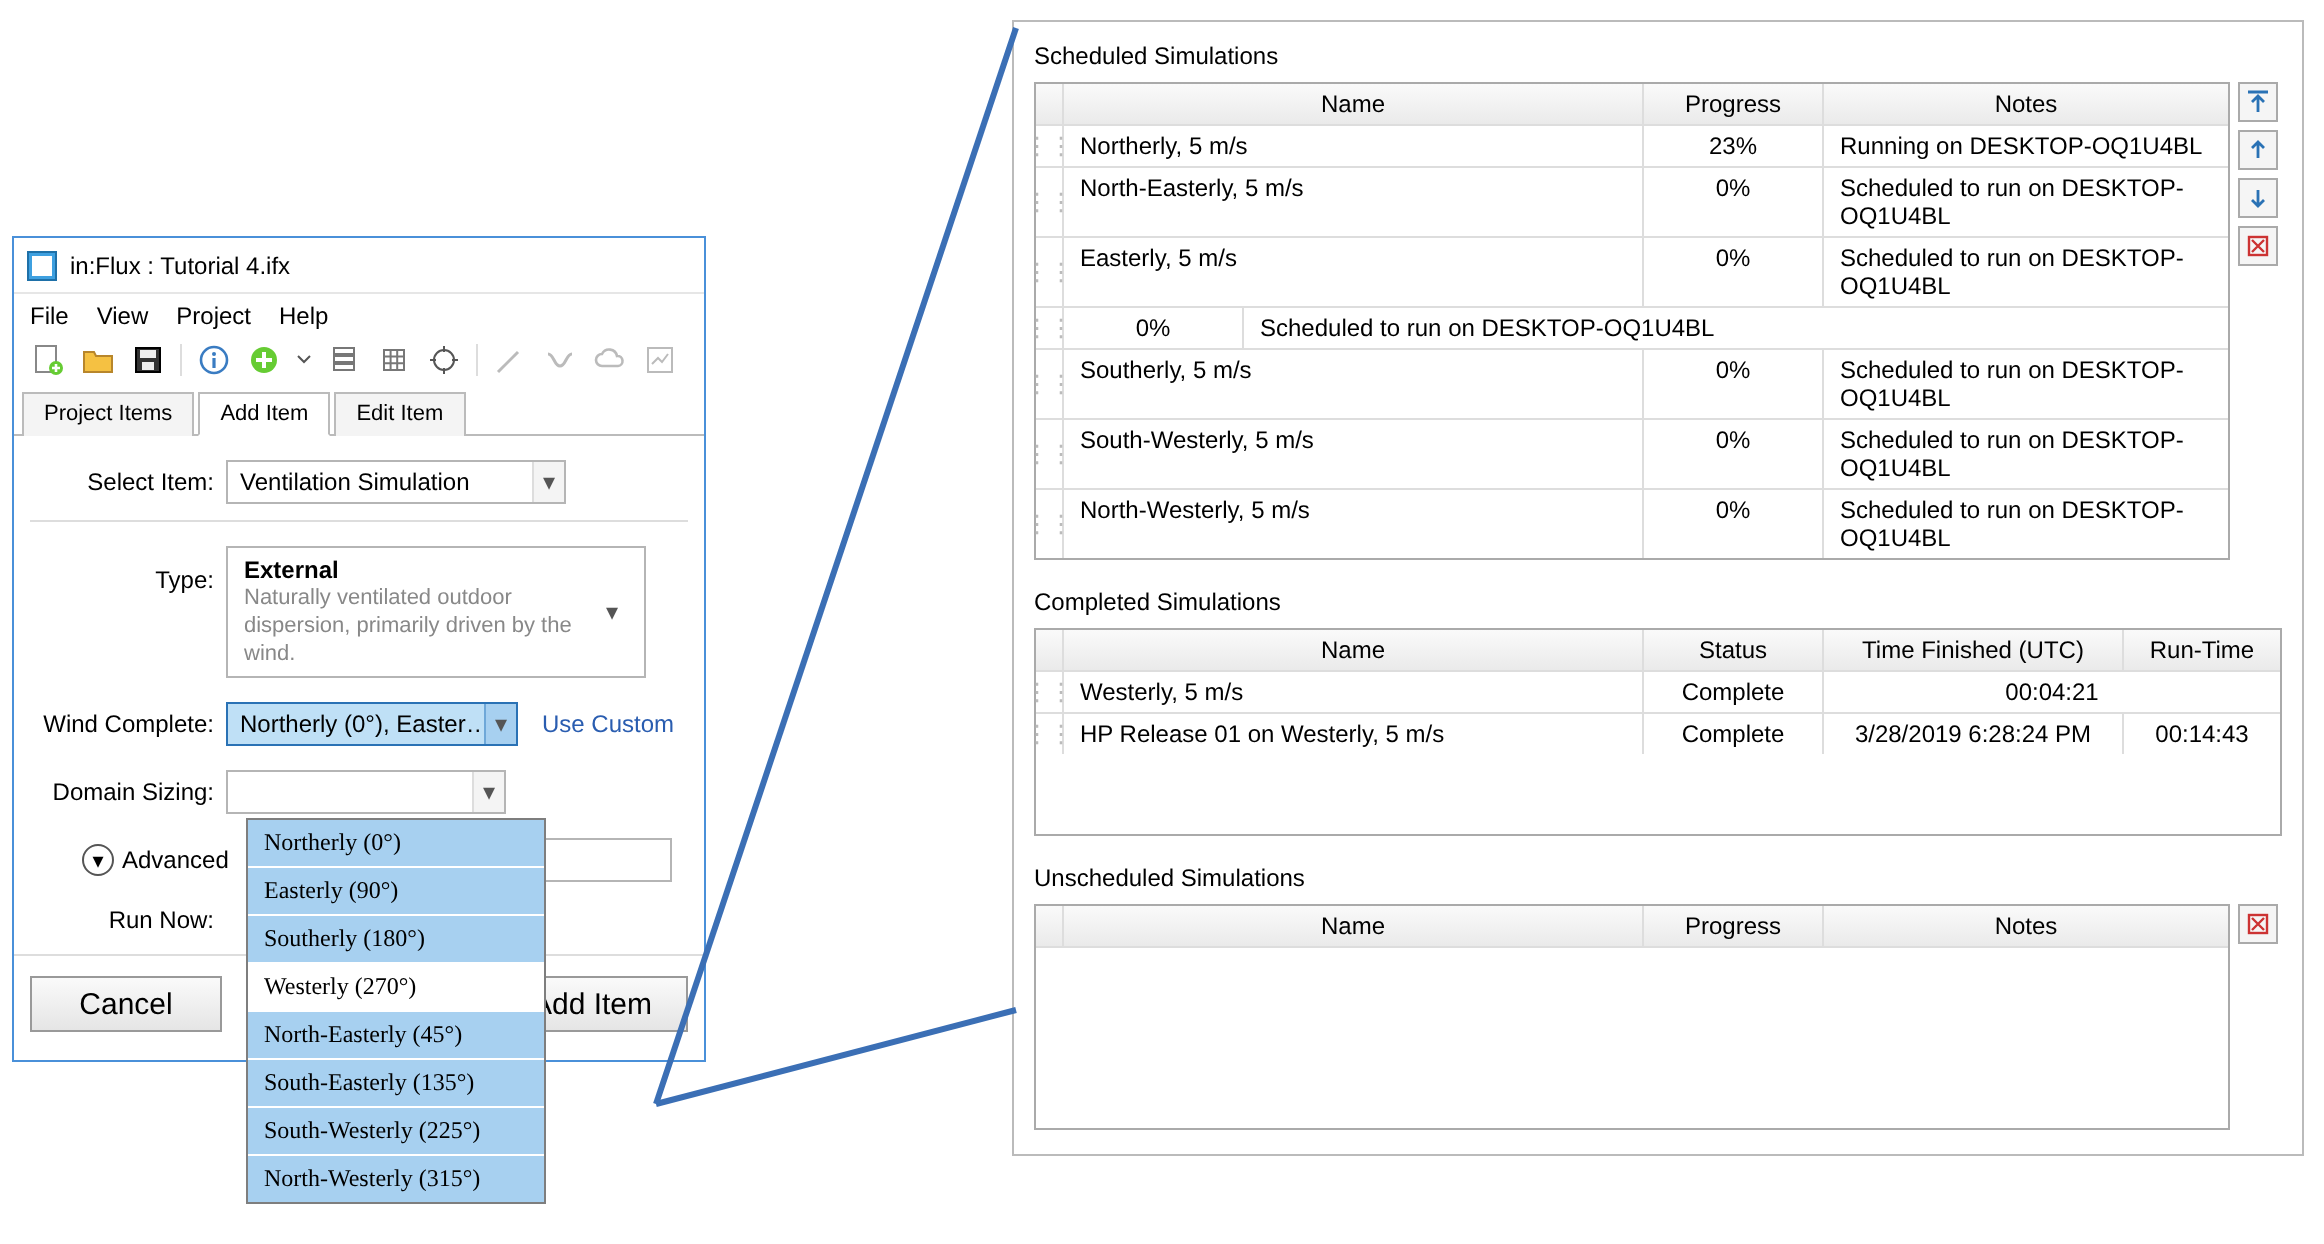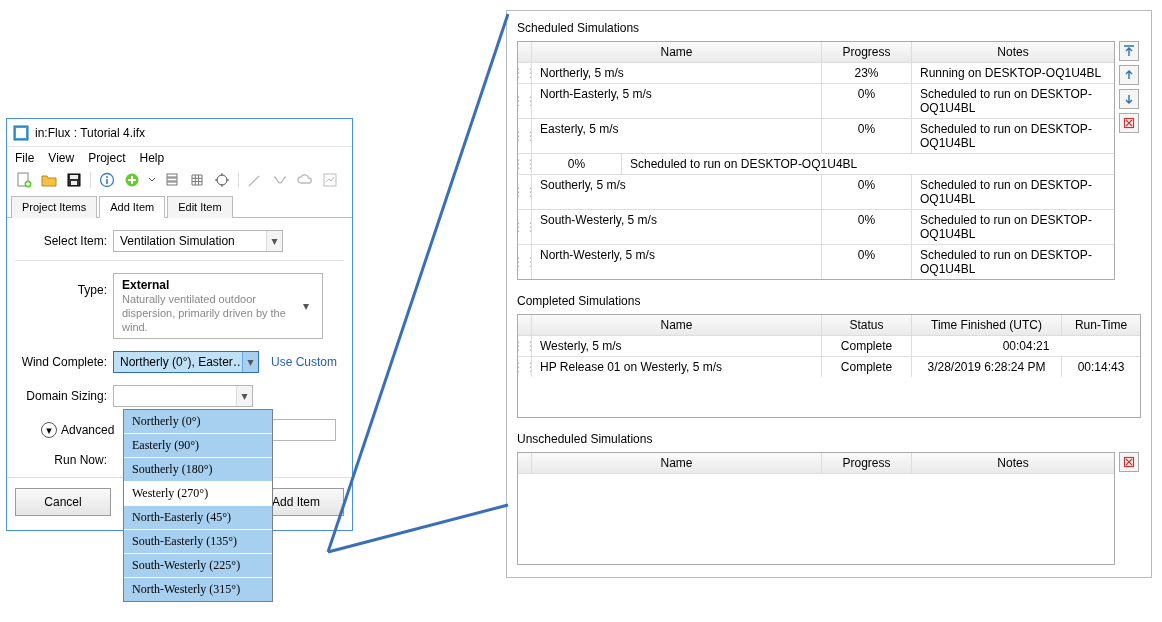--- a/index.html
+++ b/index.html
@@ -136,21 +136,21 @@
     justify-content:space-between;
     border-top:1px solid #ddd;
     padding:10px 8px 14px 8px;
     margin-top:4px;
   }
   .btn {
     border:1px solid #999;
     background:linear-gradient(#fafafa,#e5e5e5);
     width:96px; height:28px;
     display:flex; align-items:center; justify-content:center;
-    font-size:12px;
+    font-size:15px;
   }
   .wind-sel {
     width:146px;
     border:1px solid #2a72b5;
     background:#bfe0f6;
     display:flex;
     height:22px;
   }
   .wind-sel .val { flex:1; padding:0 6px; display:flex; align-items:center; overflow:hidden; white-space:nowrap; text-overflow:ellipsis;}
   .adv-circle {

